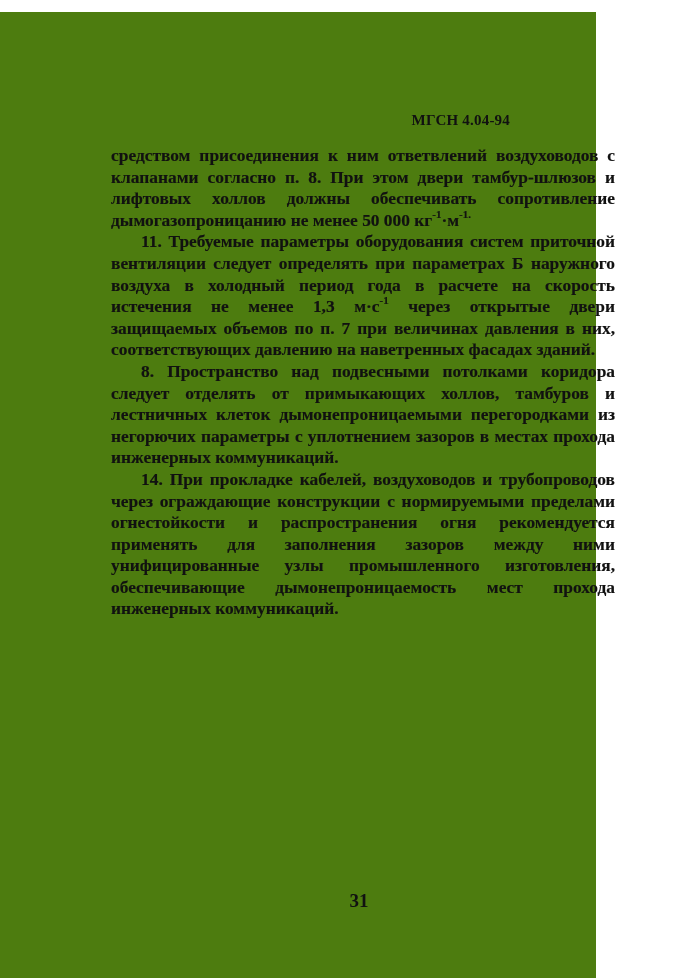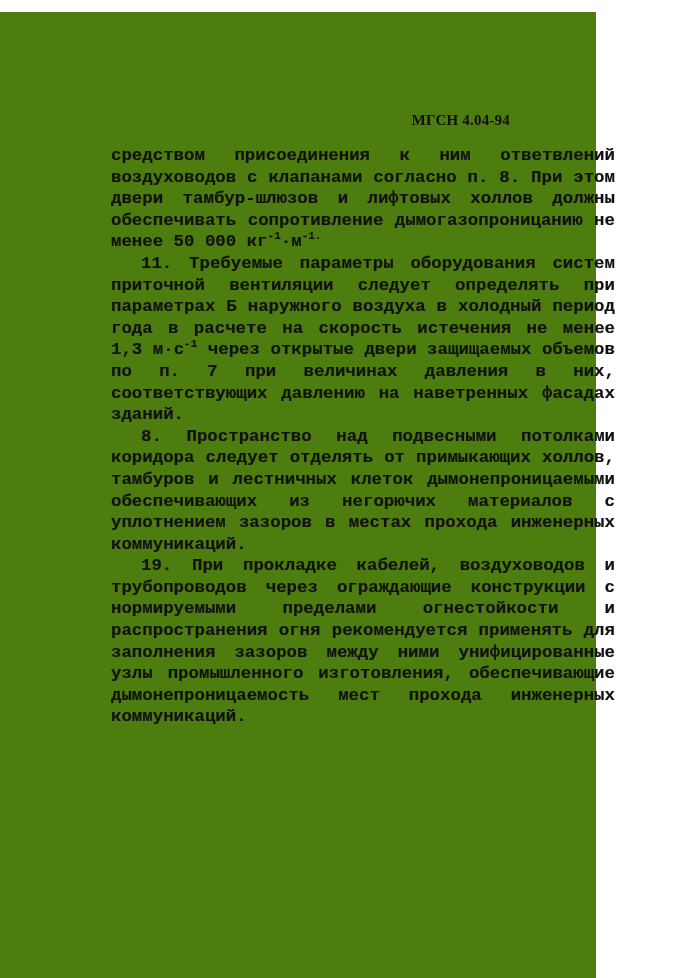--- a/index.html
+++ b/index.html
@@ -38,21 +38,20 @@
       font-size: 17.4px;
       line-height: 21.6px;
       font-weight: bold;
       text-align: justify;
       -webkit-text-stroke: 0.15px #111;
     }
     .para {
       margin: 0;
       text-align: justify;
       text-align-last: left;
-      font-family: Liberation Mono, monospace;
     }
     .para.indent {
       text-indent: 30px;
     }
     sup {
       font-size: 11px;
       line-height: 0;
       position: relative;
       top: -1px;
     }
@@ -75,20 +74,21 @@
 
   <div class="running-header">МГСН 4.04-94</div>
 
   <div class="body-text">
 
     <p class="para"><span>средством присоединения к ним ответвлений воздуховодов с клапанами согласно п. 8. При этом двери тамбур-шлюзов и лифтовых холлов должны обеспечивать сопротивление дымогазопроницанию не менее 50 000 кг</span><sup>-1</sup><span>·м</span><sup>-1.</sup></p>
 
     <p class="para indent"><span>11.</span> <span>Требуемые параметры оборудования систем приточной вентиляции следует определять при параметрах Б наружного воздуха в холодный период года в расчете на скорость истечения не менее 1,3 м·с</span><sup>-1</sup><span> через открытые двери защищаемых объемов по п. 7 при величинах давления в них, соответствующих давлению на наветренных фасадах зданий.</span></p>
 
 
-    <p class="para indent"><span>8.</span> <span>Пространство над подвесными потолками коридора следует отделять от примыкающих холлов, тамбуров и лестничных клеток дымонепроницаемыми обеспечивающих из негорючих материалов с уплотнением зазоров в местах прохода инженерных коммуникаций.</span></p>
+    <p class="para indent"><span>8.</span> <span>Пространство над подвесными потолками коридора следует отделять от примыкающих холлов, тамбуров и лестничных клеток дымонепроницаемыми перегородками из негорючих параметры с уплотнением зазоров в местах прохода инженерных коммуникаций.</span></p>
 
-    <p class="para indent"><span>19.</span> <span>При прокладке кабелей, воздуховодов и трубопроводов через ограждающие конструкции с нормируемыми пределами огнестойкости и распространения огня рекомендуется применять для заполнения зазоров между ними унифицированные узлы промышленного изготовления, обеспечивающие дымонепроницаемость мест прохода инженерных коммуникаций.</span></p>
+    <p class="para indent"><span>14.</span> <span>При прокладке кабелей, воздуховодов и трубопроводов через ограждающие конструкции с нормируемыми пределами огнестойкости и распространения огня рекомендуется применять для заполнения зазоров между ними унифицированные узлы промышленного изготовления, обеспечивающие дымонепроницаемость мест прохода инженерных коммуникаций.</span></p>
 
   </div>
 
+  <div class="page-number">31</div>
 
 </div>
 
 </body></html>

